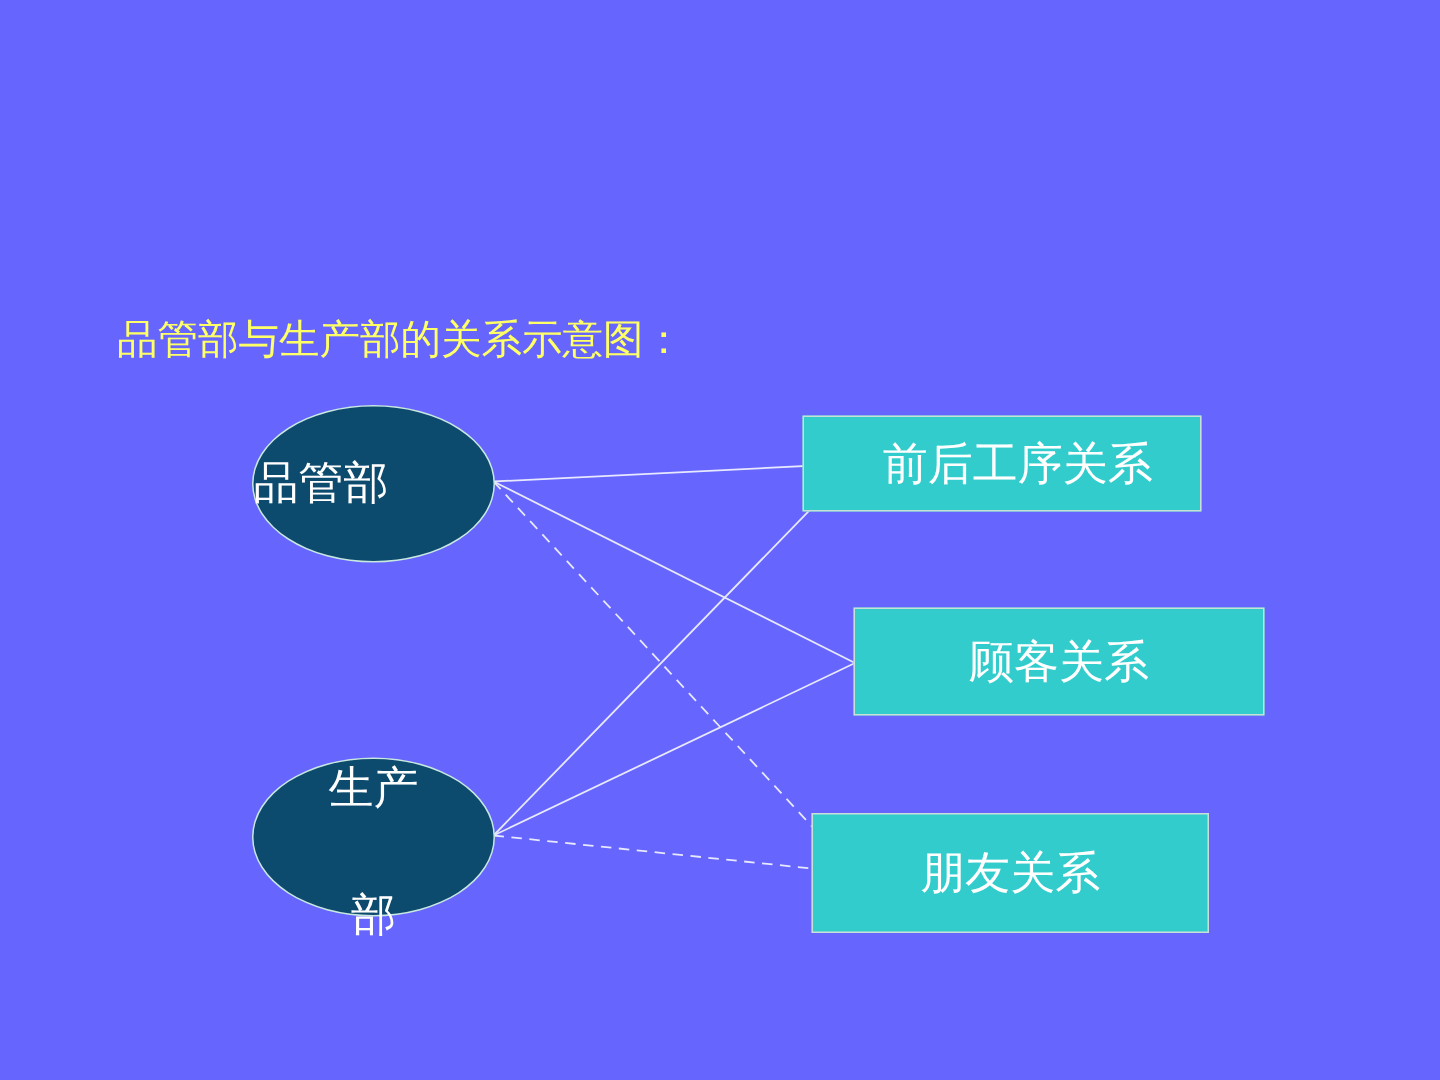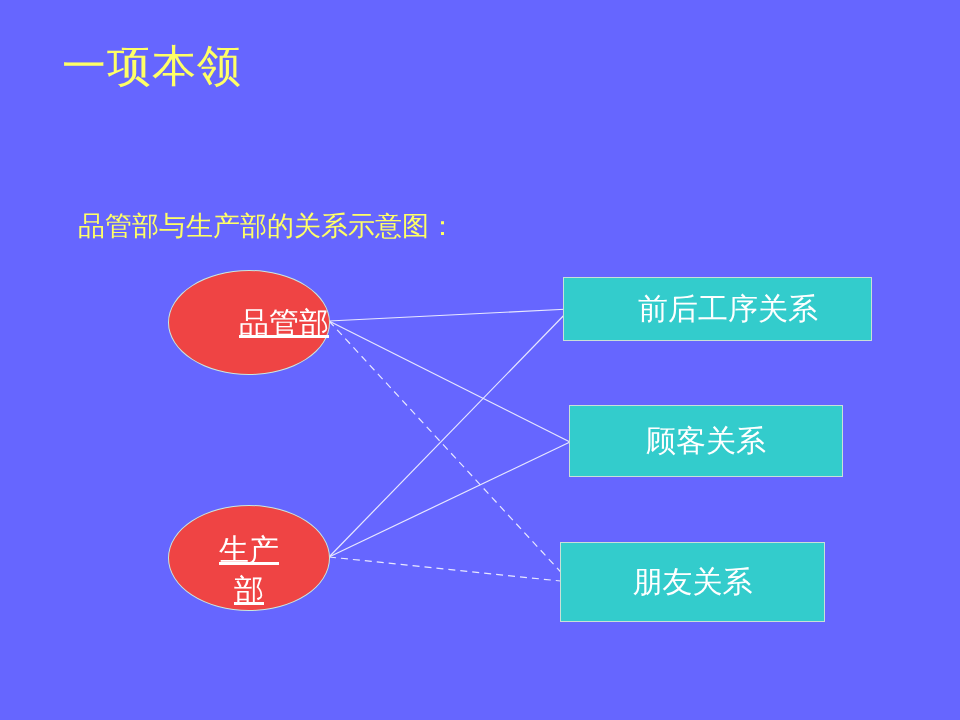--- a/index.html
+++ b/index.html
@@ -14,62 +14,61 @@
     color: #ffff66; font-size: 44px; line-height: 60px;
     letter-spacing: 1px;
   }
   .title .num { font-family: "Liberation Sans", sans-serif; font-weight: bold; }
   .subtitle {
     position: absolute; left: 78px; top: 208px;
     color: #ffff66; font-size: 27px;
   }
   svg.lines { position: absolute; left: 0; top: 0; }
   .ellipse {
-    position: absolute; background: #ef4444; border: 1px solid #c8e8e0;
+    position: absolute; background: #0c4a6e; border: 1px solid #c8e8e0;
     border-radius: 50%; color: #ffffff; display: flex; align-items: center;
-    justify-content: flex-end; text-align: center; font-size: 30px; line-height: 40px; text-decoration: underline;
+    justify-content: flex-start; text-align: center; font-size: 30px; line-height: 40px;
   }
   .box {
     position: absolute; background: #33cccc; border: 1px solid #c8e0d8;
     color: #ffffff; display: flex; align-items: center; justify-content: center;
     font-size: 30px; box-sizing: border-box;
   }
 </style>
 </head>
 <body>
 
 <div class="title">
-  <div>一项本领</div>
 </div>
 
 <div class="subtitle">品管部与生产部的关系示意图：</div>
 
 <svg class="lines" width="960" height="720">
   <g stroke="#e8e8ff" stroke-width="1.2" fill="none">
     <line x1="329" y1="321" x2="570" y2="309"></line>
     <line x1="329" y1="321" x2="570" y2="442"></line>
     <line x1="329" y1="321" x2="570" y2="582" stroke-dasharray="7,5"></line>
     <line x1="329" y1="557" x2="570" y2="309"></line>
     <line x1="329" y1="557" x2="570" y2="442"></line>
     <line x1="329" y1="557" x2="570" y2="582" stroke-dasharray="7,5"></line>
   </g>
 </svg>
 
 <div class="ellipse" style="left:168px; top:270px; width:160px; height:103px;">
   <span>品管部</span>
 </div>
 
-<div class="ellipse" style="left:168px; top:505px; width:160px; height:104px; flex-direction:column;">
+<div class="ellipse" style="left:168px; top:505px; width:160px; height:104px; flex-direction:column;gap:45px;">
   <span>生产</span>
   <span>部</span>
 </div>
 
-<div class="box" style="left:563px; top:277px; width:309px; height:64px;padding-left:21px;">
+<div class="box" style="left:535px; top:277px; width:266px; height:64px;padding-left:21px;">
   <span>前后工序关系</span>
 </div>
 
 <div class="box" style="left:569px; top:405px; width:274px; height:72px;">
   <span>顾客关系</span>
 </div>
 
-<div class="box" style="left:560px; top:542px; width:265px; height:80px;">
+<div class="box" style="left:541px; top:542px; width:265px; height:80px;">
   <span>朋友关系</span>
 </div>
 
 </body></html>

